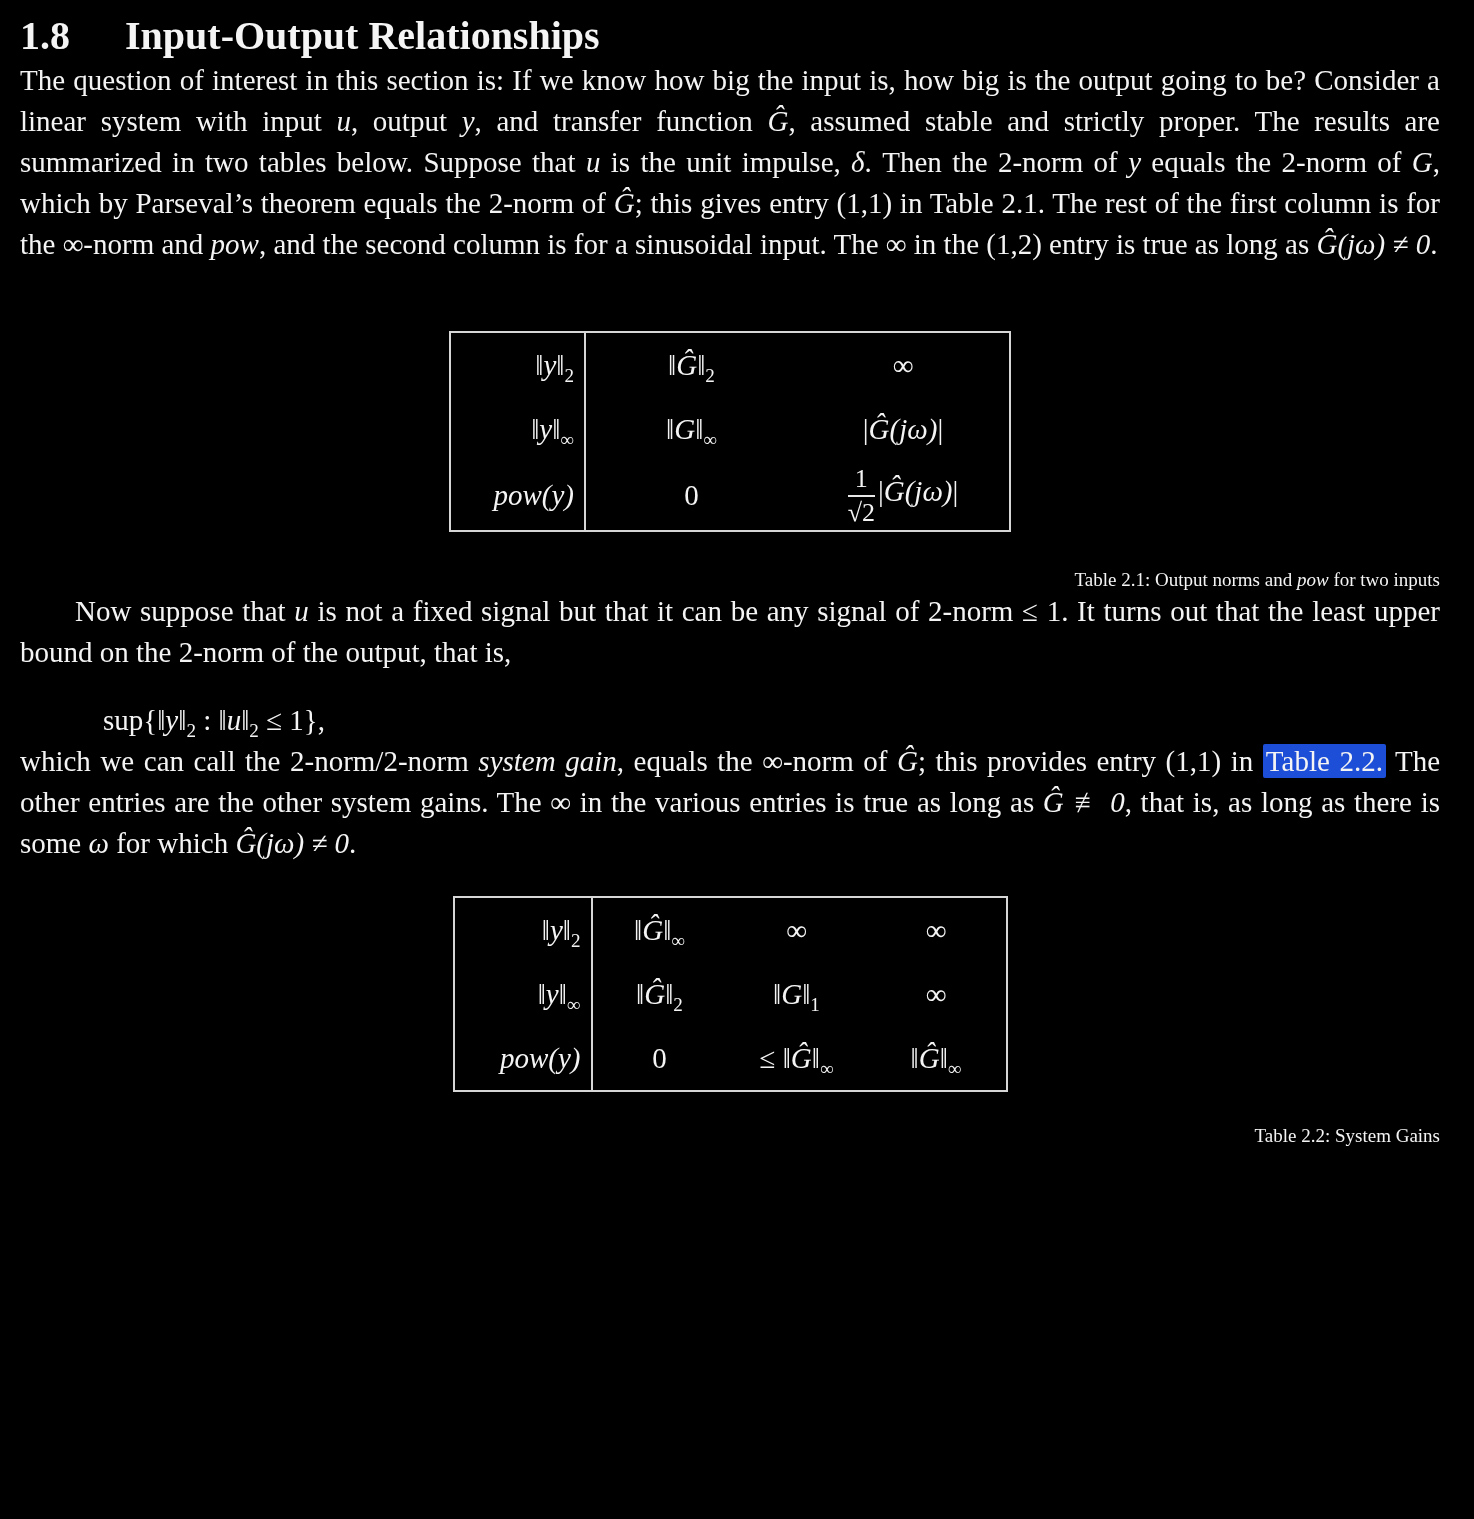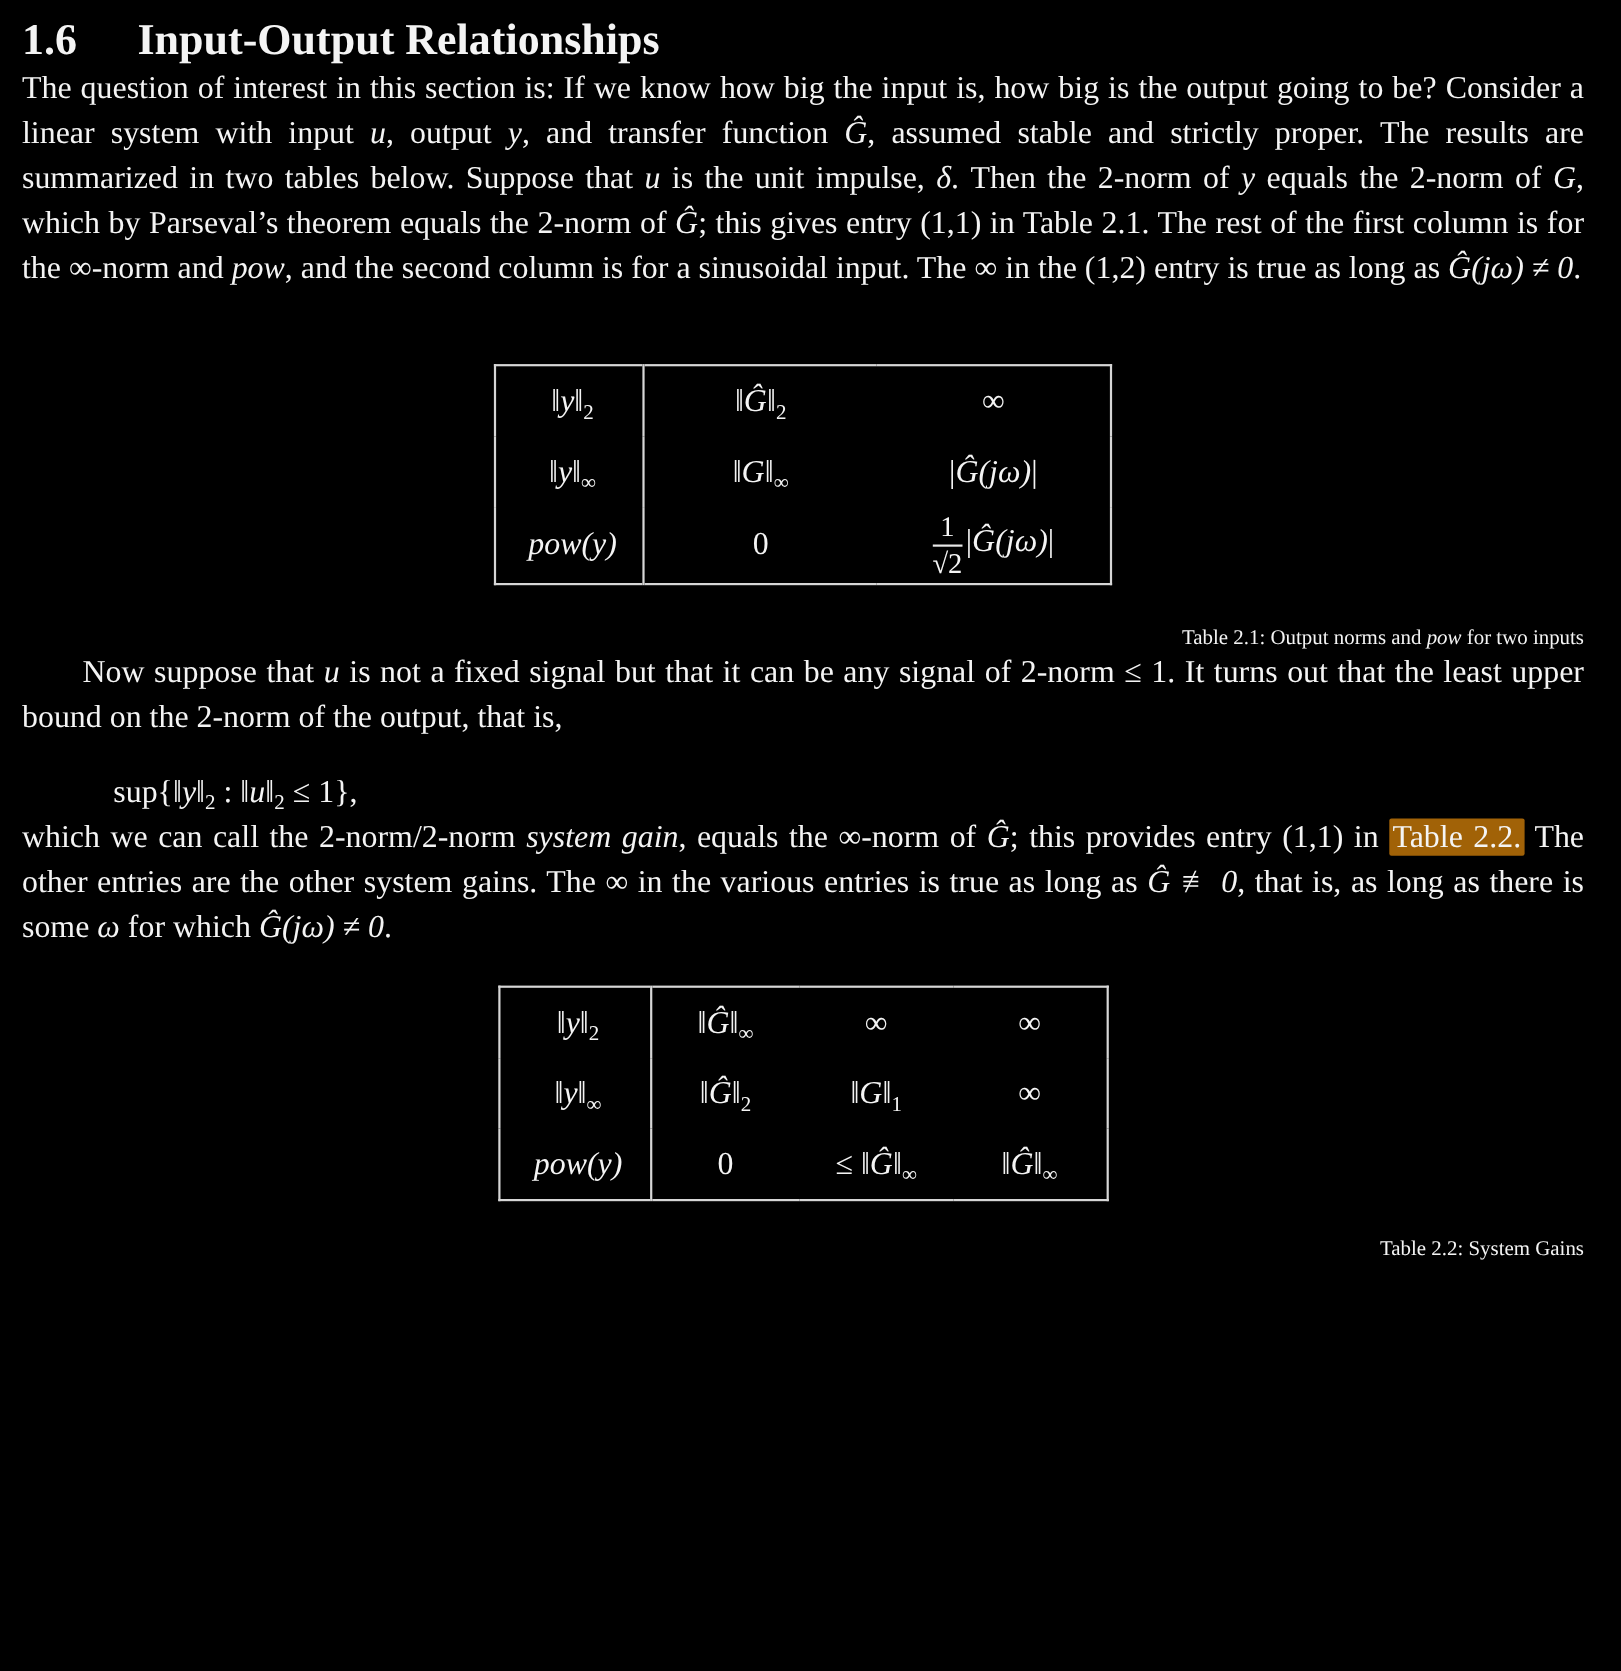--- a/index.html
+++ b/index.html
@@ -14,46 +14,46 @@
 
   p.body{font-size:29px;line-height:41px;text-align:justify;margin:0;}
   .p1{margin-top:31px;}
   .p2{margin-top:30px;text-indent:55px;}
   .p3{margin-top:27px;}
 
   .equation{font-size:29px;line-height:41px;margin-top:27px;padding-left:83px;}
 
   .mi{font-style:italic;}
   sub{font-size:66%;line-height:0;}
-  .hl{background:#a16207;border-radius:2px;padding:1px 3px;}
+  .hl{background:#1d4ed8;border-radius:2px;padding:1px 3px;}
 
   .tablewrap1{margin-top:66px;}
   .tablewrap2{margin-top:32px;}
   table.mtable{border-collapse:collapse;margin:0 auto;border:2px solid #d6d6d6;font-size:29px;}
   .mtable td{padding:0 10px;text-align:center;}
-  .mtable td.lbl{text-align:center;padding-left:16px;border-right:2px solid #d6d6d6;}
+  .mtable td.lbl{text-align:right;padding-left:16px;border-right:2px solid #d6d6d6;}
   .mtable tr.hdr td{border-bottom:2px solid #d6d6d6;height:70px;}
   .t1 tr.r td{height:64px;}
   .t1 tr.rlast td{height:69px;}
   .t2 tr.r td{height:64px;}
 
   .frac{display:inline-block;text-align:center;vertical-align:-0.75em;line-height:1.05;font-size:26px;margin-right:3px;}
   .frac .num{display:block;padding:0 3px 2px;border-bottom:2px solid #e8e8e8;}
   .frac .den{display:block;padding-top:2px;}
 
   .caption{font-size:19px;text-align:right;margin-top:37px;}
   .caption2{margin-top:33px;}
 </style>
 </head>
 <body>
 
 <div class="page">
 
   <h1 class="heading">
-    <span>1.6</span>
+    <span>1.8</span>
     <span>Input-Output Relationships</span>
   </h1>
 
   <p class="body p1"><span>The question of interest in this section is: If we know how big the input is, how big is the output going to be? Consider a linear system with input </span><span class="mi">u</span><span>, output </span><span class="mi">y</span><span>, and transfer function </span><span class="mi">Ĝ</span><span>, assumed stable and strictly proper. The results are summarized in two tables below. Suppose that </span><span class="mi">u</span><span> is the unit impulse, </span><span class="mi">δ</span><span>. Then the 2-norm of </span><span class="mi">y</span><span> equals the 2-norm of </span><span class="mi">G</span><span>, which by Parseval’s theorem equals the 2-norm of </span><span class="mi">Ĝ</span><span>; this gives entry (1,1) in Table 2.1. The rest of the first column is for the ∞-norm and </span><span class="mi">pow</span><span>, and the second column is for a sinusoidal input. The ∞ in the (1,2) entry is true as long as </span><span class="mi">Ĝ(jω) ≠ 0</span><span>.</span></p>
 
   <div class="tablewrap1">
     <table class="mtable t1">
       <colgroup>
           <col style="width:135px">
           <col style="width:212px">

